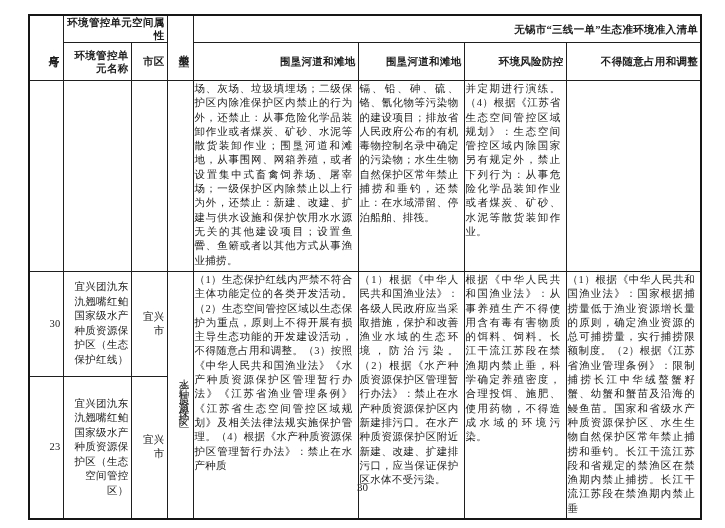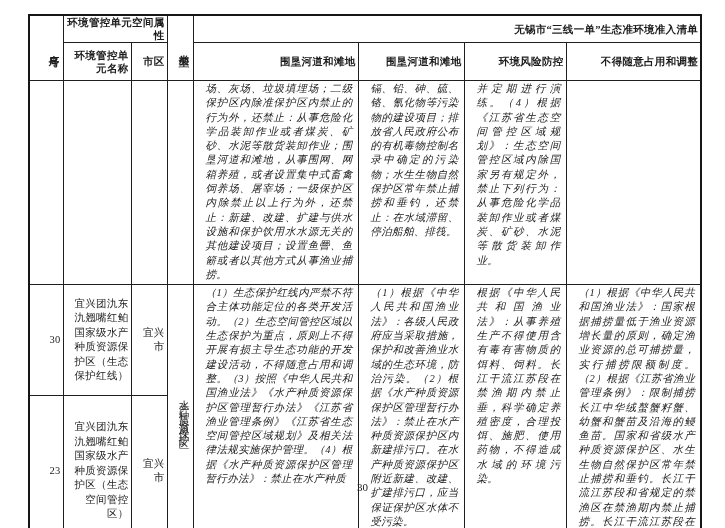--- a/index.html
+++ b/index.html
@@ -2,21 +2,21 @@
 <html><head>
 <meta charset="utf-8">
 <style>
   html,body{margin:0;padding:0;background:#ffffff;}
   body{width:725px;height:528px;font-family:"Liberation Serif","DejaVu Serif",serif;color:#1c1c1c;}
   .page{position:relative;width:725px;height:528px;background:#ffffff;overflow:hidden;}
   table.doc{position:absolute;left:28px;top:14px;width:672px;border-collapse:collapse;table-layout:fixed;border:2px solid #161616;}
   td{border:1px solid #1f1f1f;padding:0 2px;font-size:10.5px;line-height:14.3px;text-align:right;vertical-align:middle;overflow:hidden;letter-spacing:0.3px;}
   td.head{font-weight:bold;font-size:10.5px;line-height:13px;}
   td.grouptitle{font-weight:bold;text-align:right;padding-left:4px;}
-  td.just{text-align:justify;text-justify:inter-character;vertical-align:top;padding:1px 5px 2px 12px;font-style:italic;}
+  td.just{text-align:justify;text-justify:inter-character;vertical-align:top;padding:1px 5px 2px 1px;}
   td.name{padding:2px 2px;line-height:14.5px;}
   .vert{writing-mode:vertical-rl;text-orientation:upright;letter-spacing:3px;display:inline-block;}
   .vert-type{writing-mode:vertical-rl;text-orientation:upright;letter-spacing:5px;display:inline-block;font-size:10.5px;}
   .pagenum{position:absolute;left:0;top:481px;width:100%;text-align:center;font-size:11px;color:#222;}
 </style>
 </head>
 <body>
 
 <div class="page">
   <table class="doc">

